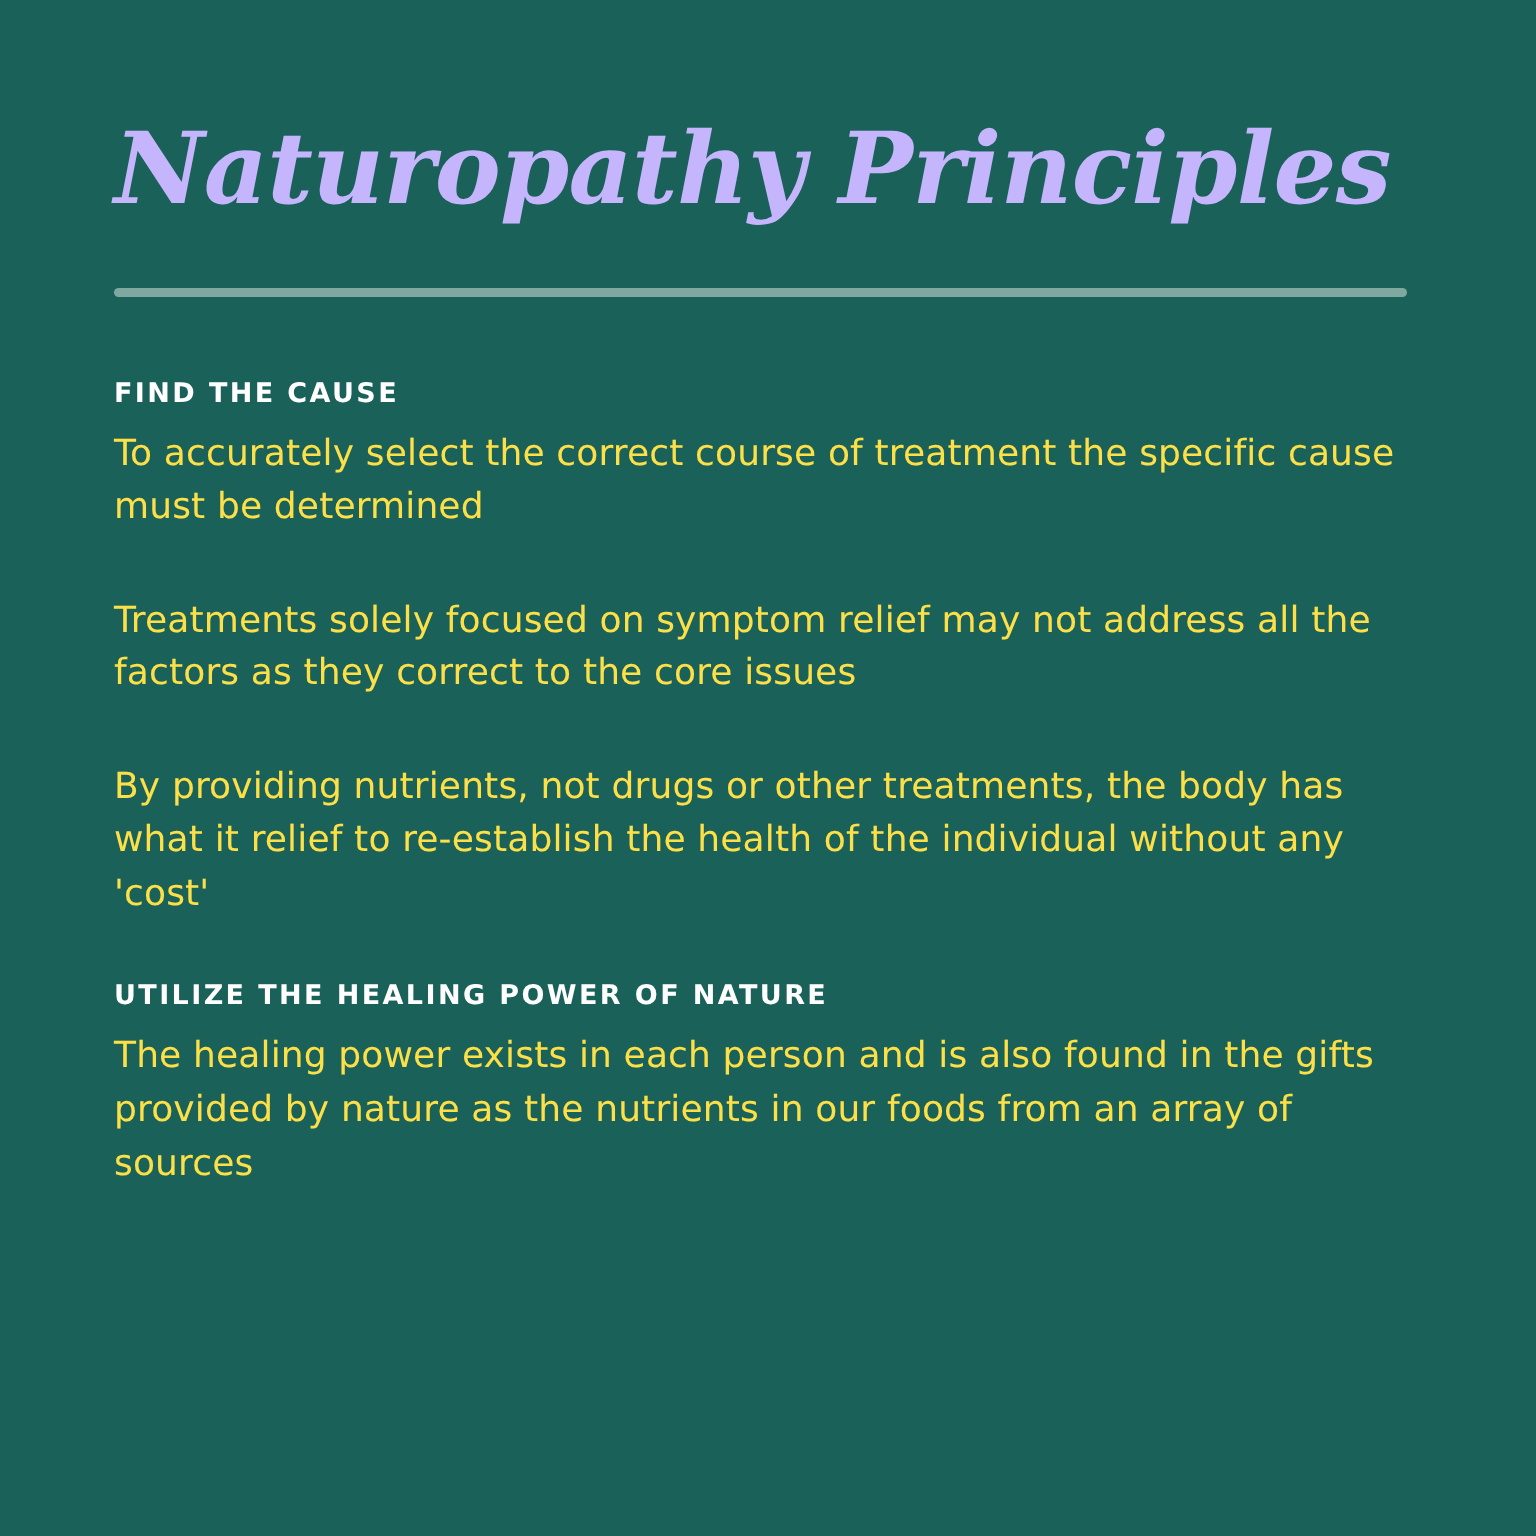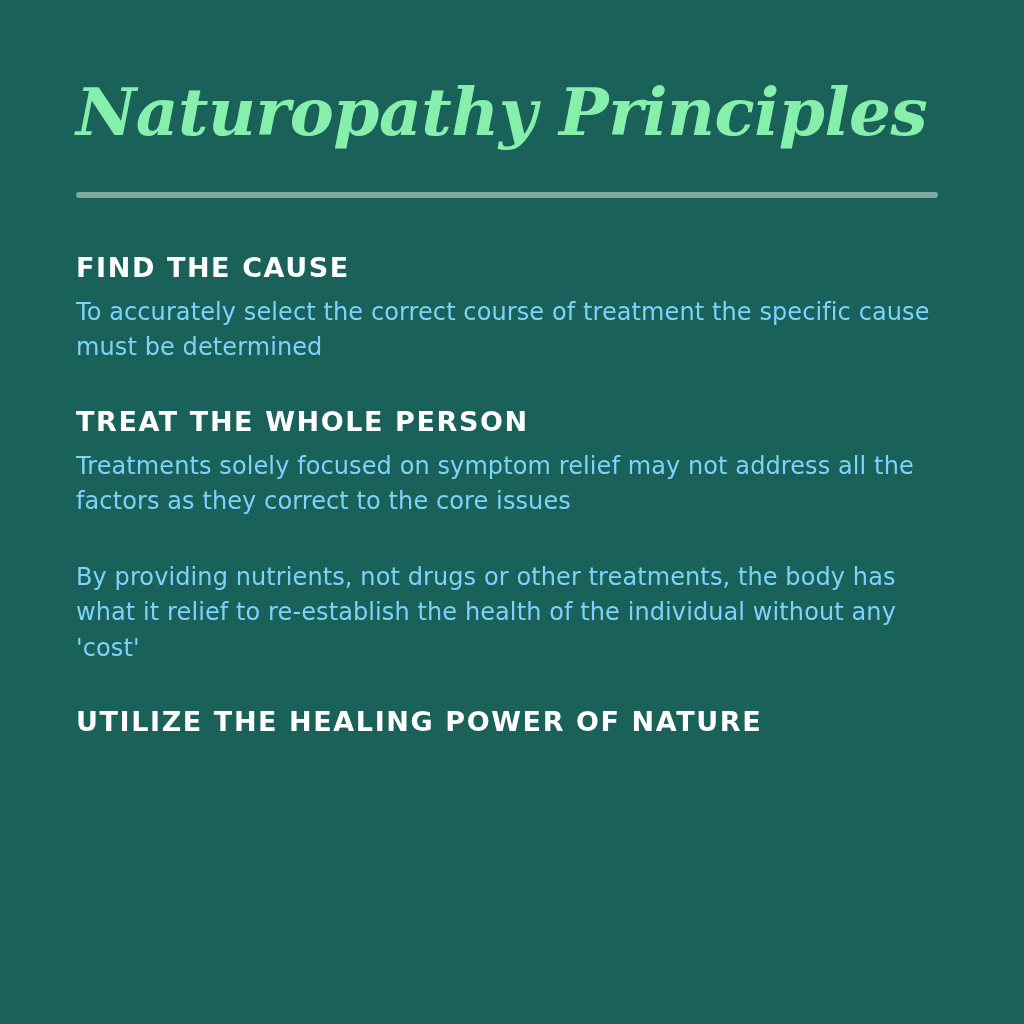--- a/index.html
+++ b/index.html
@@ -20,21 +20,21 @@
     box-sizing: border-box;
     padding: 56px 76px 0 76px;
     background: #1a6159;
   }
   .poster-title {
     font-family: "DejaVu Serif", "Liberation Serif", serif;
     font-style: italic;
     font-weight: bold;
     font-size: 66px;
     line-height: 1.18;
-    color: #86efac;
+    color: #c4b5fd;
     letter-spacing: -0.5px;
     margin: 0;
     padding-top: 18px;
   }
   .divider {
     margin-top: 40px;
     margin-bottom: 0;
     height: 6px;
     border-radius: 3px;
     background: #7fa8a0;
@@ -45,32 +45,32 @@
   }
   .principle {
     margin-bottom: 40px;
   }
   .principle:last-child {
     margin-bottom: 12px;
   }
   .principle-heading {
     font-family: "DejaVu Sans", "Liberation Sans", sans-serif;
     font-weight: bold;
-    font-size: 27px;
+    font-size: 18px;
     letter-spacing: 1.6px;
     color: #ffffff;
     margin: 0 0 12px 0;
     text-transform: uppercase;
   }
   .principle-body {
     font-family: "DejaVu Sans", "Liberation Sans", sans-serif;
     font-weight: normal;
     font-size: 24px;
     line-height: 1.48;
-    color: #7dd3fc;
+    color: #fde047;
     margin: 0;
     max-width: 880px;
     letter-spacing: 0.1px;
   }
 </style>
 </head>
 <body>
 
 <div class="poster">
 
@@ -79,26 +79,26 @@
   <div class="divider"></div>
 
   <div class="principles">
 
     <div class="principle">
       <h2 class="principle-heading">FIND THE CAUSE</h2>
       <p class="principle-body">To accurately select the correct course of treatment the specific cause must be determined</p>
     </div>
 
     <div class="principle">
-      <h2 class="principle-heading">TREAT THE WHOLE PERSON</h2>
       <p class="principle-body">Treatments solely focused on symptom relief may not address all the factors as they correct to the core issues</p>
     </div>
 
     <div class="principle">
       <p class="principle-body">By providing nutrients, not drugs or other treatments, the body has what it relief to re-establish the health of the individual without any 'cost'</p>
     </div>
 
     <div class="principle">
       <h2 class="principle-heading">UTILIZE THE HEALING POWER OF NATURE</h2>
+      <p class="principle-body">The healing power exists in each person and is also found in the gifts provided by nature as the nutrients in our foods from an array of sources</p>
     </div>
 
   </div>
 </div>
 
 </body></html>

